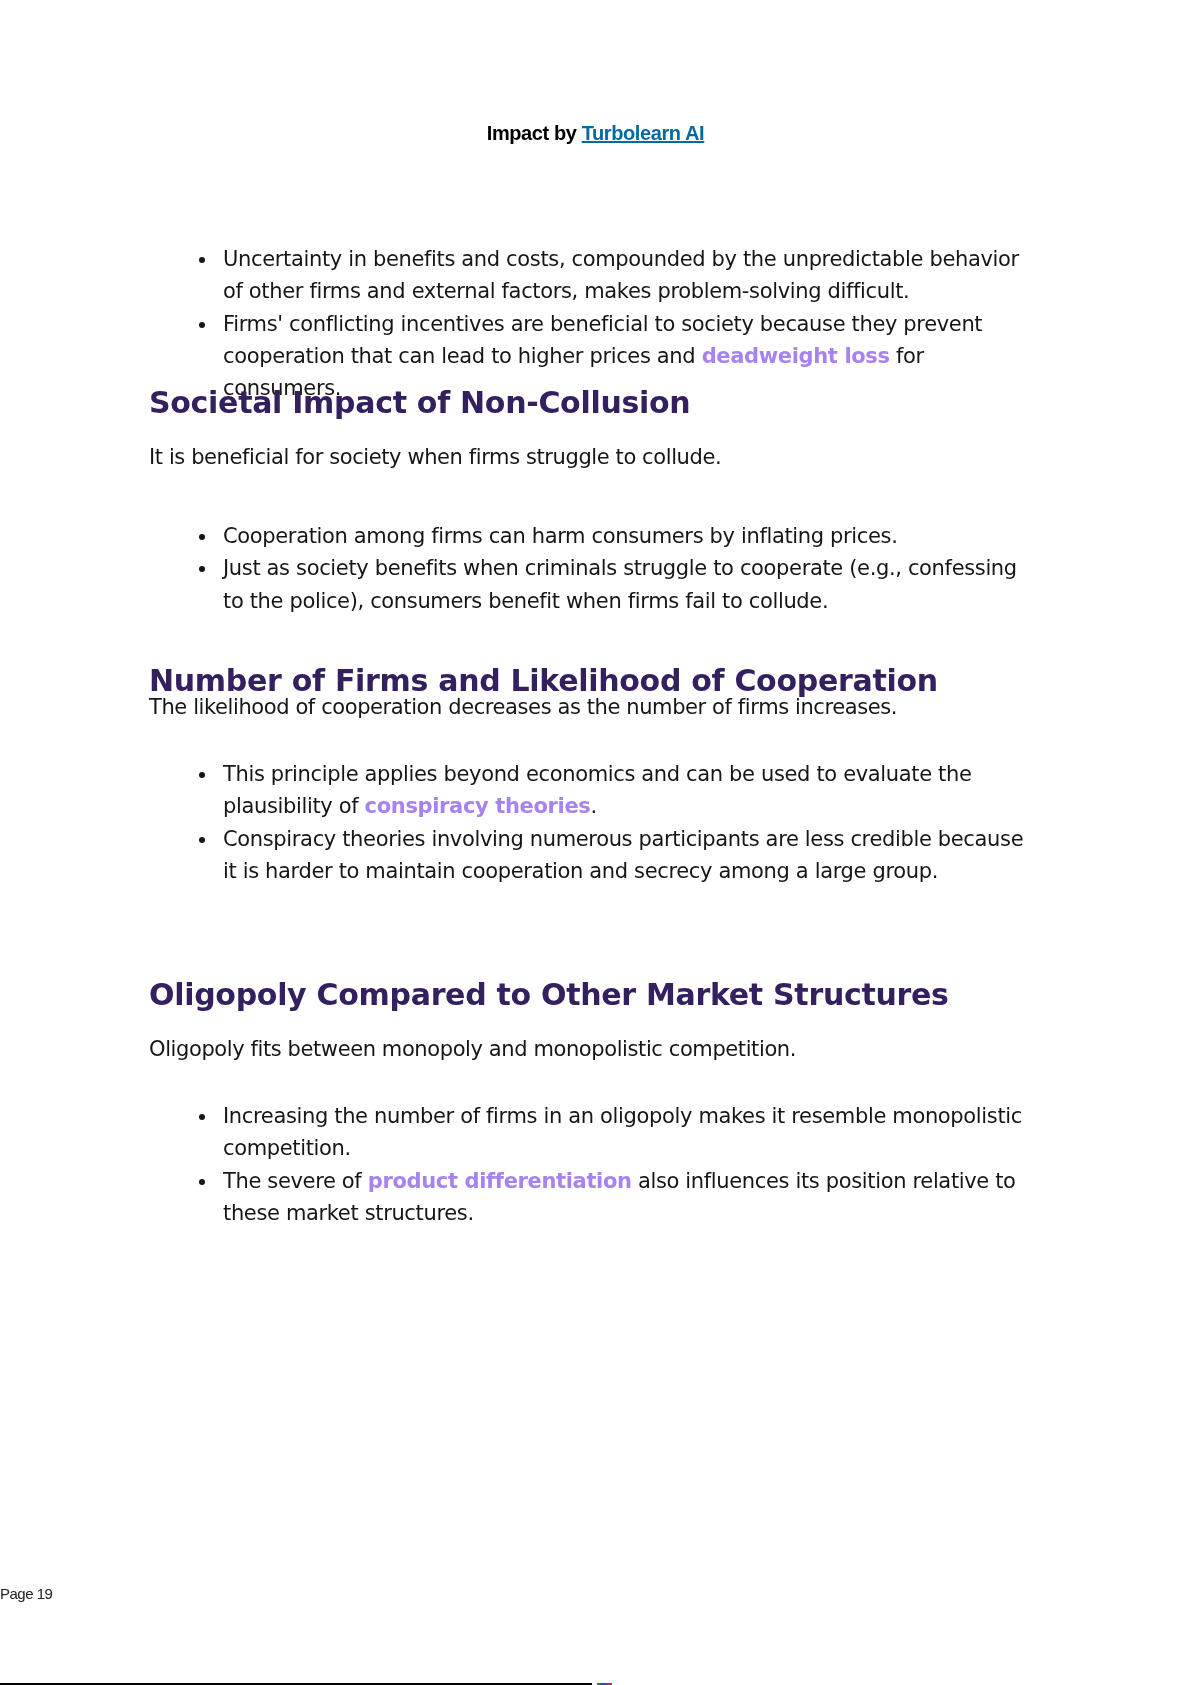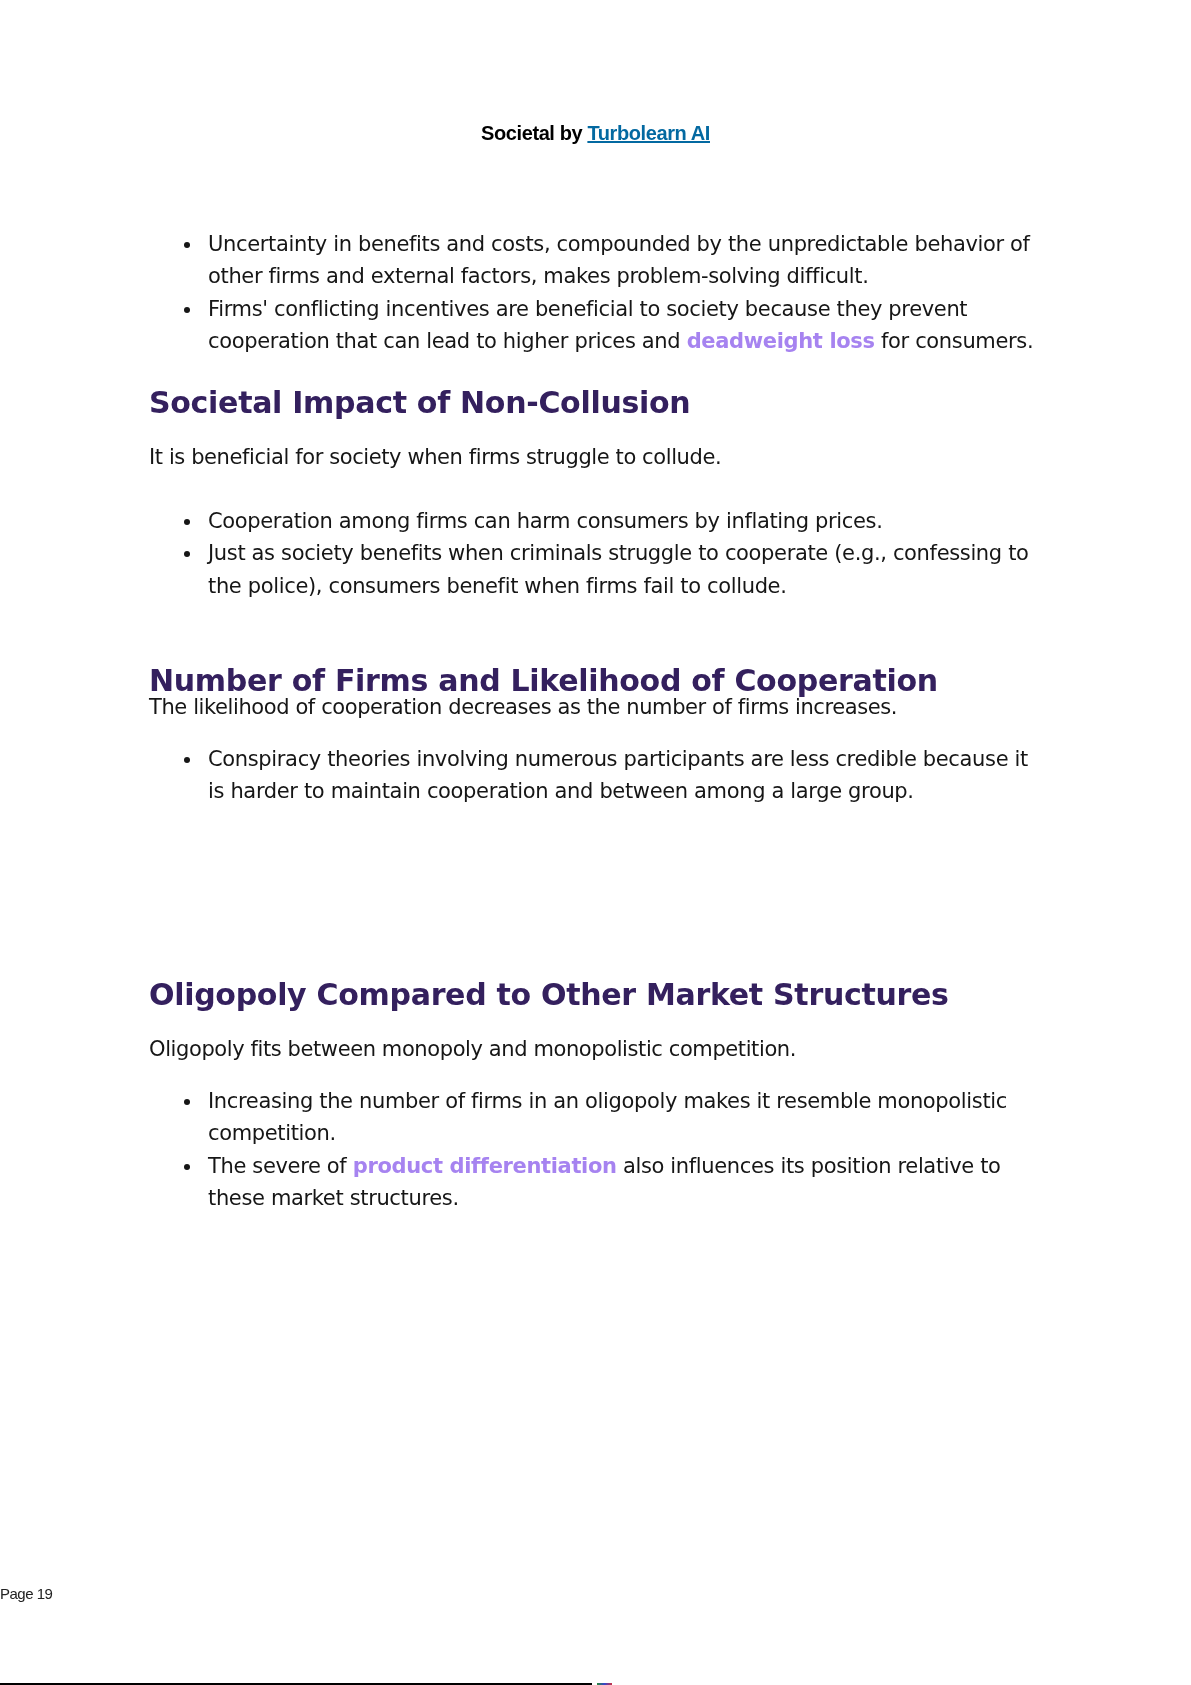--- a/index.html
+++ b/index.html
@@ -32,21 +32,21 @@
     text-decoration: underline;
   }
   .content {
     position: absolute;
     left: 149px;
     top: 0;
     width: 900px;
   }
   ul.bullets {
     list-style: none;
-    margin: 0;
+    margin: 15px;
     padding: 0;
   }
   ul.bullets li {
     position: relative;
     padding-left: 59px;
     font-size: 21px;
     line-height: 32.3px;
     letter-spacing: -0.35px;
     color: #161616;
   }
@@ -112,21 +112,21 @@
     left: 597px;
     width: 15px;
     height: 2px;
     background: linear-gradient(90deg, #2a8a3a, #3344cc, #cc3344);
   }
 </style>
 </head>
 <body>
 
 <div class="header">
-  <span>Societal by</span>
+  <span>Impact by</span>
   <a>Turbolearn AI</a>
 </div>
 
 <div class="content">
 
   <div class="block" style="top:228px;">
     <ul class="bullets">
       <li>
         <span>Uncertainty in benefits and costs, compounded by the unpredictable behavior of other firms and external factors, makes problem-solving difficult.</span>
       </li>
@@ -147,21 +147,24 @@
         <span>Just as society benefits when criminals struggle to cooperate (e.g., confessing to the police), consumers benefit when firms fail to collude.</span>
       </li>
     </ul>
   </div>
 
   <h2 style="top:663px;">Number of Firms and Likelihood of Cooperation</h2>
   <p class="lead" style="top:695px;">The likelihood of cooperation decreases as the number of firms increases.</p>
   <div class="block" style="top:743px;">
     <ul class="bullets">
       <li>
-        <span>Conspiracy theories involving numerous participants are less credible because it is harder to maintain cooperation and between among a large group.</span>
+        <span>This principle applies beyond economics and can be used to evaluate the plausibility of </span><span class="hl">conspiracy theories</span><span>.</span>
+      </li>
+      <li>
+        <span>Conspiracy theories involving numerous participants are less credible because it is harder to maintain cooperation and secrecy among a large group.</span>
       </li>
     </ul>
   </div>
 
   <h2 style="top:977px;">Oligopoly Compared to Other Market Structures</h2>
   <p class="lead" style="top:1037px;">Oligopoly fits between monopoly and monopolistic competition.</p>
   <div class="block" style="top:1085px;">
     <ul class="bullets">
       <li>
         <span>Increasing the number of firms in an oligopoly makes it resemble monopolistic competition.</span>

